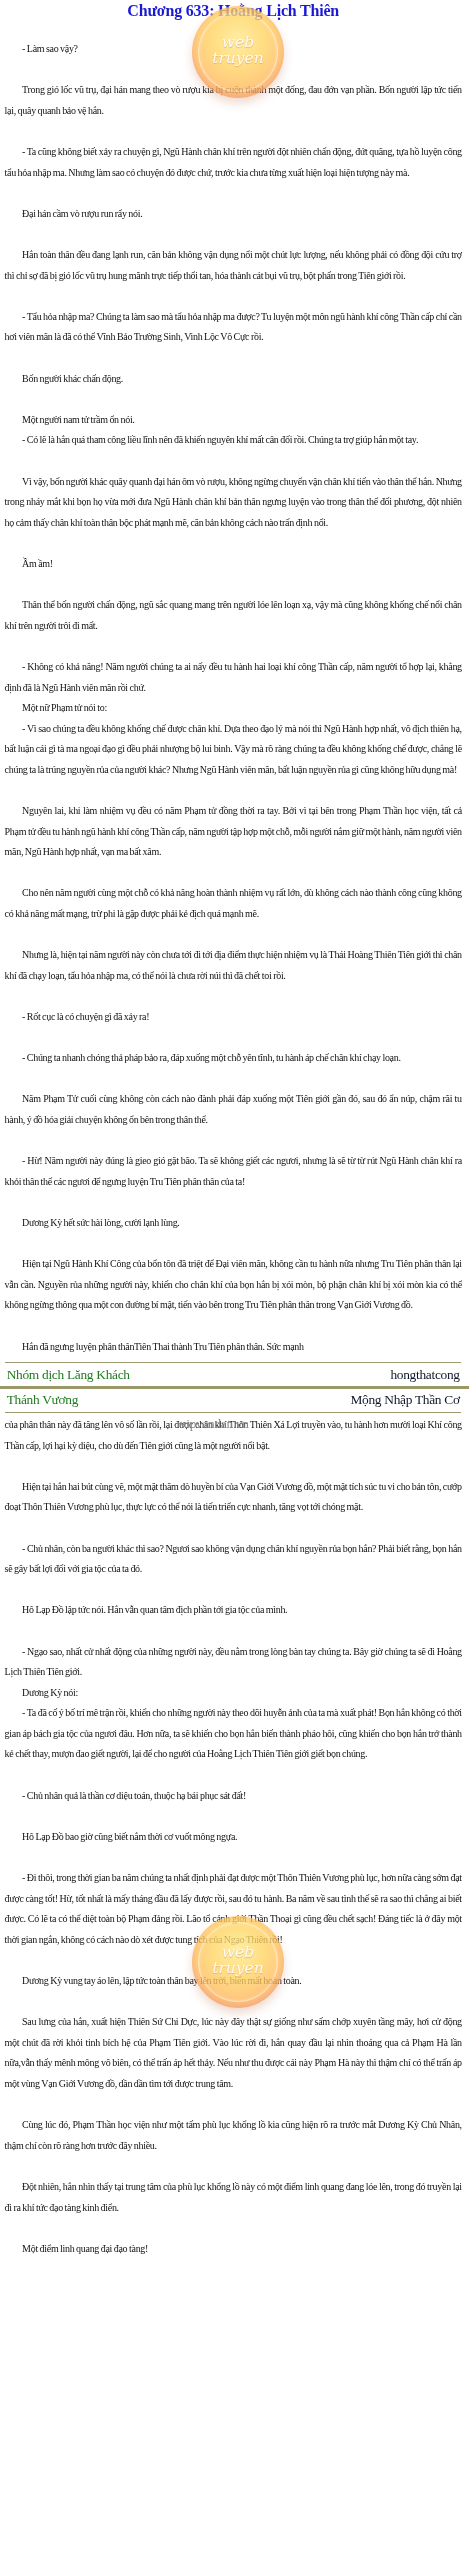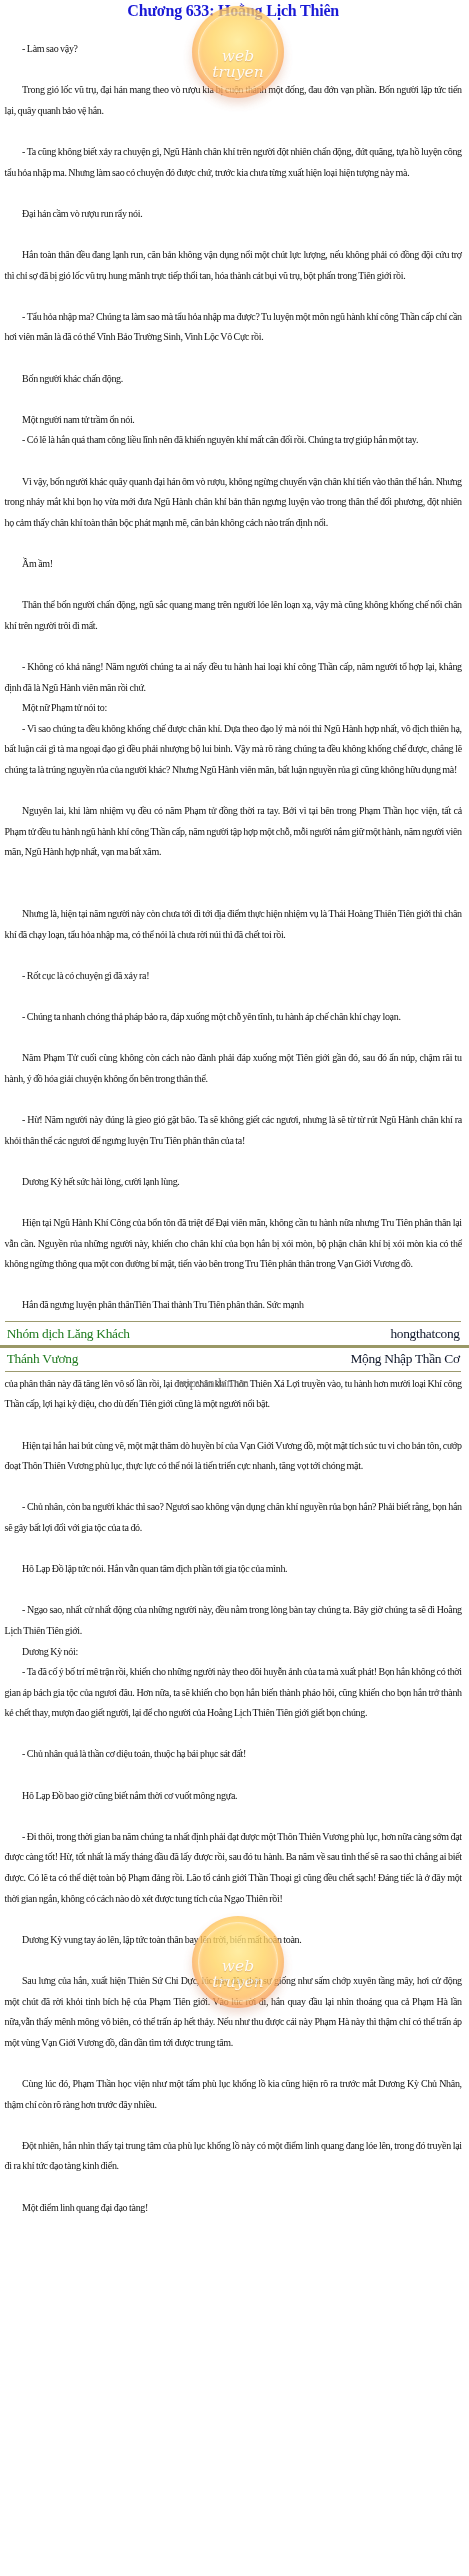--- a/index.html
+++ b/index.html
@@ -84,21 +84,21 @@
     .watermark .ring {
       position: absolute;
       left: 6.2px; top: 6.2px; right: 6.2px; bottom: 6.2px;
       border-radius: 50%;
       border: 1px solid rgba(255, 240, 200, 0.75);
       box-shadow: inset 0 0 3.1px rgba(255,255,255,0.5);
     }
     .watermark .wm-text {
       position: absolute;
       left: 0; right: 0;
-      top: 43px;
+      top: 29px;
       text-align: center;
       color: #fffaf0;
       font-family: "DejaVu Serif", serif;
       font-style: italic;
       font-size: 15.5px;
       line-height: 15.5px;
       text-shadow: 0 0.5px 1px rgba(180,100,40,0.5);
     }
   </style>
 </head>
@@ -131,20 +131,21 @@
     <p class="para">Ầm ầm!</p>
     <div class="gap"></div>
     <p class="para">Thân thể bốn người chấn động, ngũ sắc quang mang trên người lóe lên loạn xạ, vậy mà cũng không khống chế nổi chân khí trên người trôi đi mất.</p>
     <div class="gap"></div>
     <p class="para">- Không có khả năng! Năm người chúng ta ai nấy đều tu hành hai loại khí công Thần cấp, năm người tổ hợp lại, khẳng định đã là Ngũ Hành viên mãn rồi chứ.</p>
     <p class="para">Một nữ Phạm tử nói to:</p>
     <p class="para">- Vì sao chúng ta đều không khống chế được chân khí. Dựa theo đạo lý mà nói thì Ngũ Hành hợp nhất, vô địch thiên hạ, bất luận cái gì tà ma ngoại đạo gì đều phải nhượng bộ lui binh. Vậy mà rõ ràng chúng ta đều không khống chế được, chẳng lẽ chúng ta là trúng nguyền rủa của người khác? Nhưng Ngũ Hành viên mãn, bất luận nguyền rủa gì cũng không hữu dụng mà!</p>
     <div class="gap"></div>
     <p class="para">Nguyên lai, khi làm nhiệm vụ đều có năm Phạm tử đồng thời ra tay. Bởi vì tại bên trong Phạm Thần học viện, tất cả Phạm tử đều tu hành ngũ hành khí công Thần cấp, năm người tập hợp một chỗ, mỗi người nắm giữ một hành, năm người viên mãn, Ngũ Hành hợp nhất, vạn ma bất xâm.</p>
     <div class="gap"></div>
+    <p class="para">Cho nên năm người cùng một chỗ có khả năng hoàn thành nhiệm vụ rất lớn, dù không cách nào thành công cũng không có khả năng mất mạng, trừ phi là gặp được phải kẻ địch quá mạnh mẽ.</p>
     <div class="gap"></div>
     <p class="para">Nhưng là, hiện tại năm người này còn chưa tới đi tới địa điểm thực hiện  nhiệm vụ là Thái Hoàng Thiên Tiên giới thì chân khí đã chạy loạn, tẩu hỏa nhập ma, có thể nói là chưa rời núi thì đã chết toi rồi.</p>
     <div class="gap"></div>
     <p class="para">- Rốt cục là có chuyện gì đã xảy ra!</p>
     <div class="gap"></div>
     <p class="para">- Chúng ta nhanh chóng thả pháp bảo ra, đáp xuống một chỗ yên tĩnh, tu hành áp chế chân khí chạy loạn.</p>
     <div class="gap"></div>
     <p class="para">Năm Phạm Tử cuối cùng không còn cách nào đành phải đáp xuống một Tiên giới gần đó, sau đó ẩn núp, chậm rãi tu hành, ý đồ hóa giải chuyện không ổn bên trong thân thể.</p>
     <div class="gap"></div>
     <p class="para">- Hừ! Năm người này đúng là gieo gió gặt bão. Ta sẽ không giết các ngươi, nhưng là sẽ từ từ rút Ngũ Hành chân khí ra khỏi thân thể các ngươi để ngưng luyện Tru Tiên phân thân của ta!</p>

